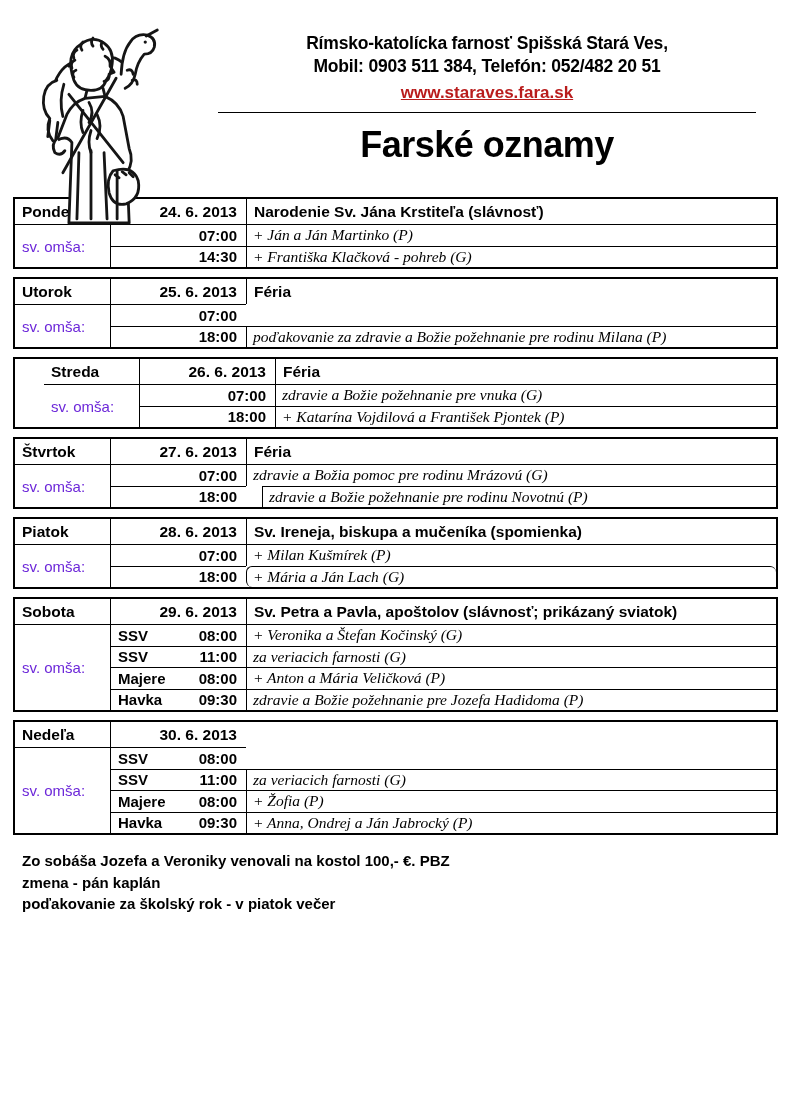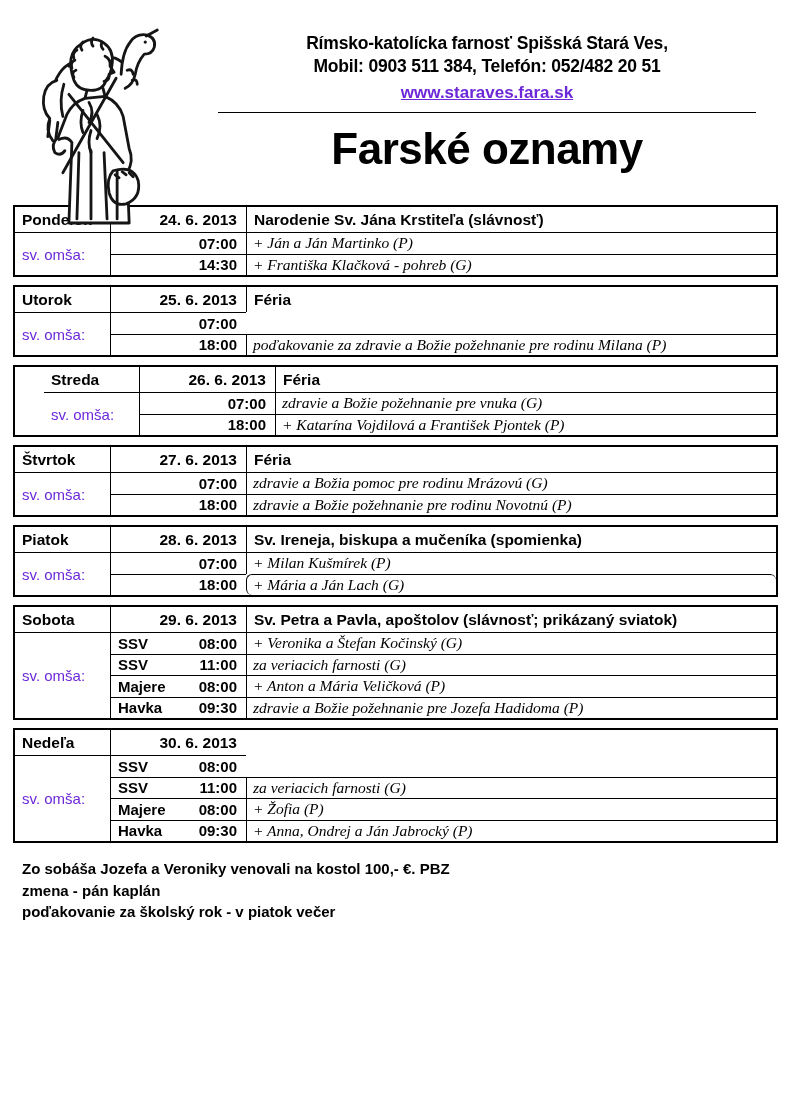--- a/index.html
+++ b/index.html
@@ -6,23 +6,23 @@
   html, body { background:#ffffff; }
   body { width:790px; font-family:"Liberation Sans","DejaVu Sans",sans-serif; color:#000; }
   .page { position:relative; width:790px; height:1117px; background:#fff; overflow:hidden; }
 
   
   .logo { position:absolute; left:16px; top:20px; width:152px; height:206px; }
   .logo svg { width:100%; height:100%; }
   .header-area { margin:32px 34px 0 218px; text-align:center; }
   .h-line { font-size:17.5px; font-weight:700; line-height:1.32; letter-spacing:-0.2px; }
   .h-link { display:inline-block; margin-top:5px; font-size:17px; font-weight:700;
-            color:#6d28d9; text-decoration:underline; cursor:pointer; }
+            color:#b91c1c; text-decoration:underline; cursor:pointer; }
   .h-rule { border:none; border-top:1.7px solid #000; margin-top:9px; }
-  .h-title { margin-top:11px; font-size:44px; font-weight:700; letter-spacing:-0.5px; }
+  .h-title { margin-top:11px; font-size:36px; font-weight:700; letter-spacing:-0.5px; }
 
   
   .schedule { margin:31px 12px 0 13px; }
   .day-block { display:grid; grid-template-columns:95px 136px 1fr;
                border:2.6px solid #000; margin-bottom:8px; background:#fff; }
   .cell { display:flex; align-items:center; padding:0 7px; font-size:15px;
           white-space:nowrap; overflow:hidden; }
   .cell-day   { grid-row:1; grid-column:1; font-weight:700; font-size:15.5px; }
   .cell-date  { grid-row:1; grid-column:2; font-weight:700; font-size:15.5px;
                 justify-content:flex-end; padding-right:9px; border-left:1.7px solid #000; }
@@ -146,21 +146,21 @@
         <div class="cell cell-omsa" style="grid-row: 2 / span 2;">sv. omša:</div>
         <div class="m-mid" style="grid-row: 2;">
           <span class="m-place"></span>
           <span class="m-time">07:00</span>
         </div>
         <div class="m-right" style="grid-row: 2;">zdravie a Božia pomoc pre rodinu Mrázovú (G)</div>
         <div class="m-mid" style="grid-row: 3;">
           <span class="m-place"></span>
           <span class="m-time">18:00</span>
         </div>
-        <div class="m-right" style="grid-row: 3;">zdravie a Božie požehnanie pre rodinu Novotnú (P)</div>
+        <div class="m-right" style="grid-row: 3; margin-left: 16px;">zdravie a Božie požehnanie pre rodinu Novotnú (P)</div>
       </div>
       <div class="day-block" style="grid-template-rows: 25px repeat(2, 21.5px);">
         <div class="cell cell-day">Piatok</div>
         <div class="cell cell-date">28. 6. 2013</div>
         <div class="cell cell-feast">Sv. Ireneja, biskupa a mučeníka (spomienka)</div>
         <div class="cell cell-omsa" style="grid-row: 2 / span 2;">sv. omša:</div>
         <div class="m-mid" style="grid-row: 2;">
           <span class="m-place"></span>
           <span class="m-time">07:00</span>
         </div>

